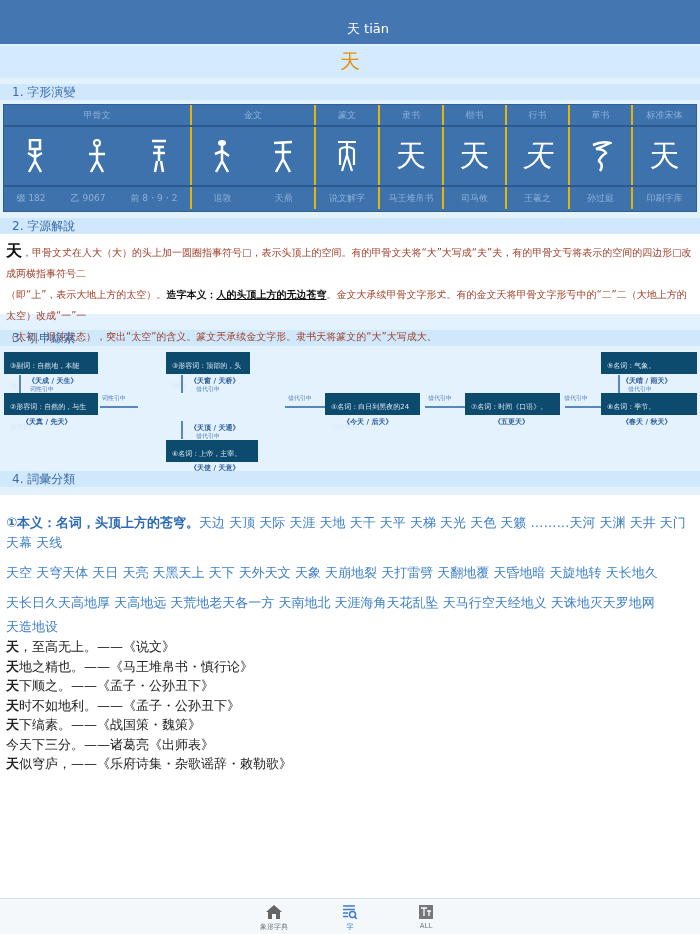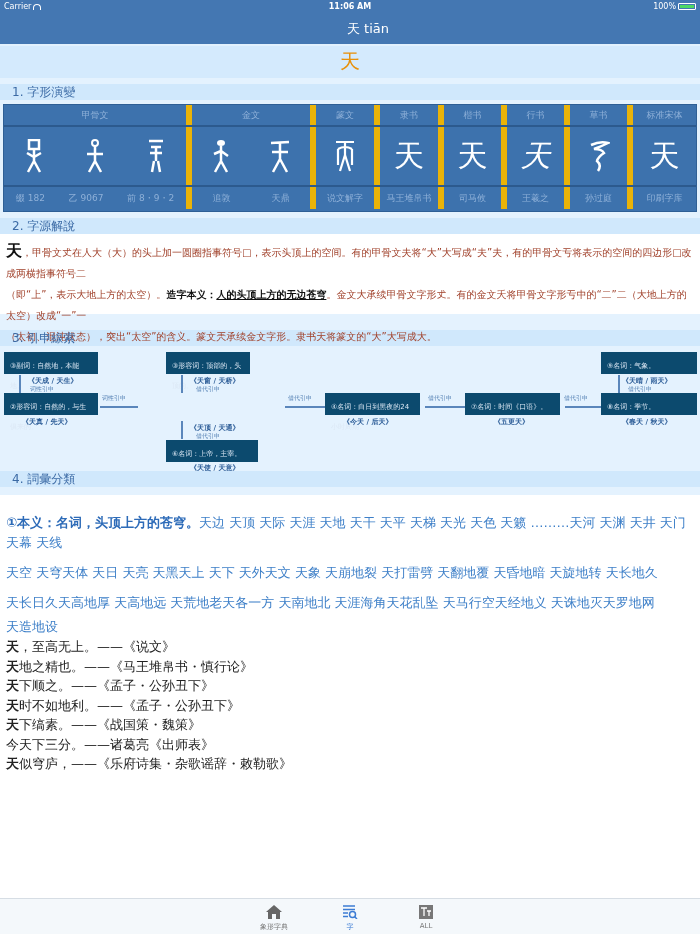--- a/index.html
+++ b/index.html
@@ -23,21 +23,21 @@
   .sec-head { height: 16px; background: #d0e8fc; color: #3b6aa5; font-size: 12px; line-height: 16px; padding-left: 12px; }
   .sec-gap { height: 6px; background: #e4f2fe; }
 
   
   .evo-wrap { background: #e4f2fe; padding: 4px 3px 6px 3px; }
   .evo { width: 694px; height: 108px; background: #3d72ad; border: 1px solid #2e5f95; display: flex; flex-direction: column; }
   .evo-row { display: flex; }
   .evo-head { height: 22px; border-bottom: 2px solid #2c5a8e; }
   .evo-glyphs { height: 60px; border-bottom: 2px solid #2c5a8e; }
   .evo-src { height: 22px; }
-  .evo-col { border-right: 6px solid #eab308; display: flex; align-items: center; justify-content: space-around; color: #8eb0d8; font-size: 9px; }
+  .evo-col { border-right: 2px solid #eab308; display: flex; align-items: center; justify-content: space-around; color: #8eb0d8; font-size: 9px; }
   .evo-col:last-child { border-right: none; }
   .glyph { color: #fff; font-size: 30px; font-family: "DejaVu Serif", serif; }
 
   
   .expl { padding: 6px 6px 0 6px; font-size: 10px; line-height: 21px; color: #a0402a; height: 80px; }
   .expl b { color: #111; text-align: center; }
   .expl .lead { font-size: 16px; color: #111; font-weight: bold; }
   .expl u { color: #111; font-weight: bold; }
   .shuowen { padding: 14px 6px 0 6px; font-size: 13px; color: #555; line-height: 30px; height: 100px; }
   .shuowen .lbl { font-weight: bold; color: #555; }
@@ -60,30 +60,20 @@
   
   .tabbar { position: absolute; left: 0; top: 898px; width: 700px; height: 36px; background: #f4f8fb; border-top: 1px solid #d6dde4; display: flex; justify-content: center; gap: 36px; }
   .tab { width: 40px; display: flex; flex-direction: column; align-items: center; padding-top: 5px; font-size: 7px; color: #777; }
   .tab.active { color: #3c7cd4; }
   .tab .ico { height: 16px; width: 18px; display: flex; align-items: center; justify-content: center; margin-bottom: 2px; }
 </style>
 </head>
 <body>
 
 <div class="topbar">
-  <div class="status">
-    <span class="carrier"><span>Carrier</span><span class="wifi"></span></span>
-    <span class="time">11:06 AM</span>
-    <span class="battery">
-      <span>100%</span>
-      <span class="batt-body">
-          <span class="batt-fill" style="display:block"></span>
-        </span>
-    </span>
-  </div>
   <div class="navtitle">天 tiān</div>
 </div>
 
 <div class="content">
   <div class="big-char-row">
     <span>天</span>
   </div>
 
   <div class="sec-gap"></div>
   <div class="sec-head">1. 字形演變</div>

